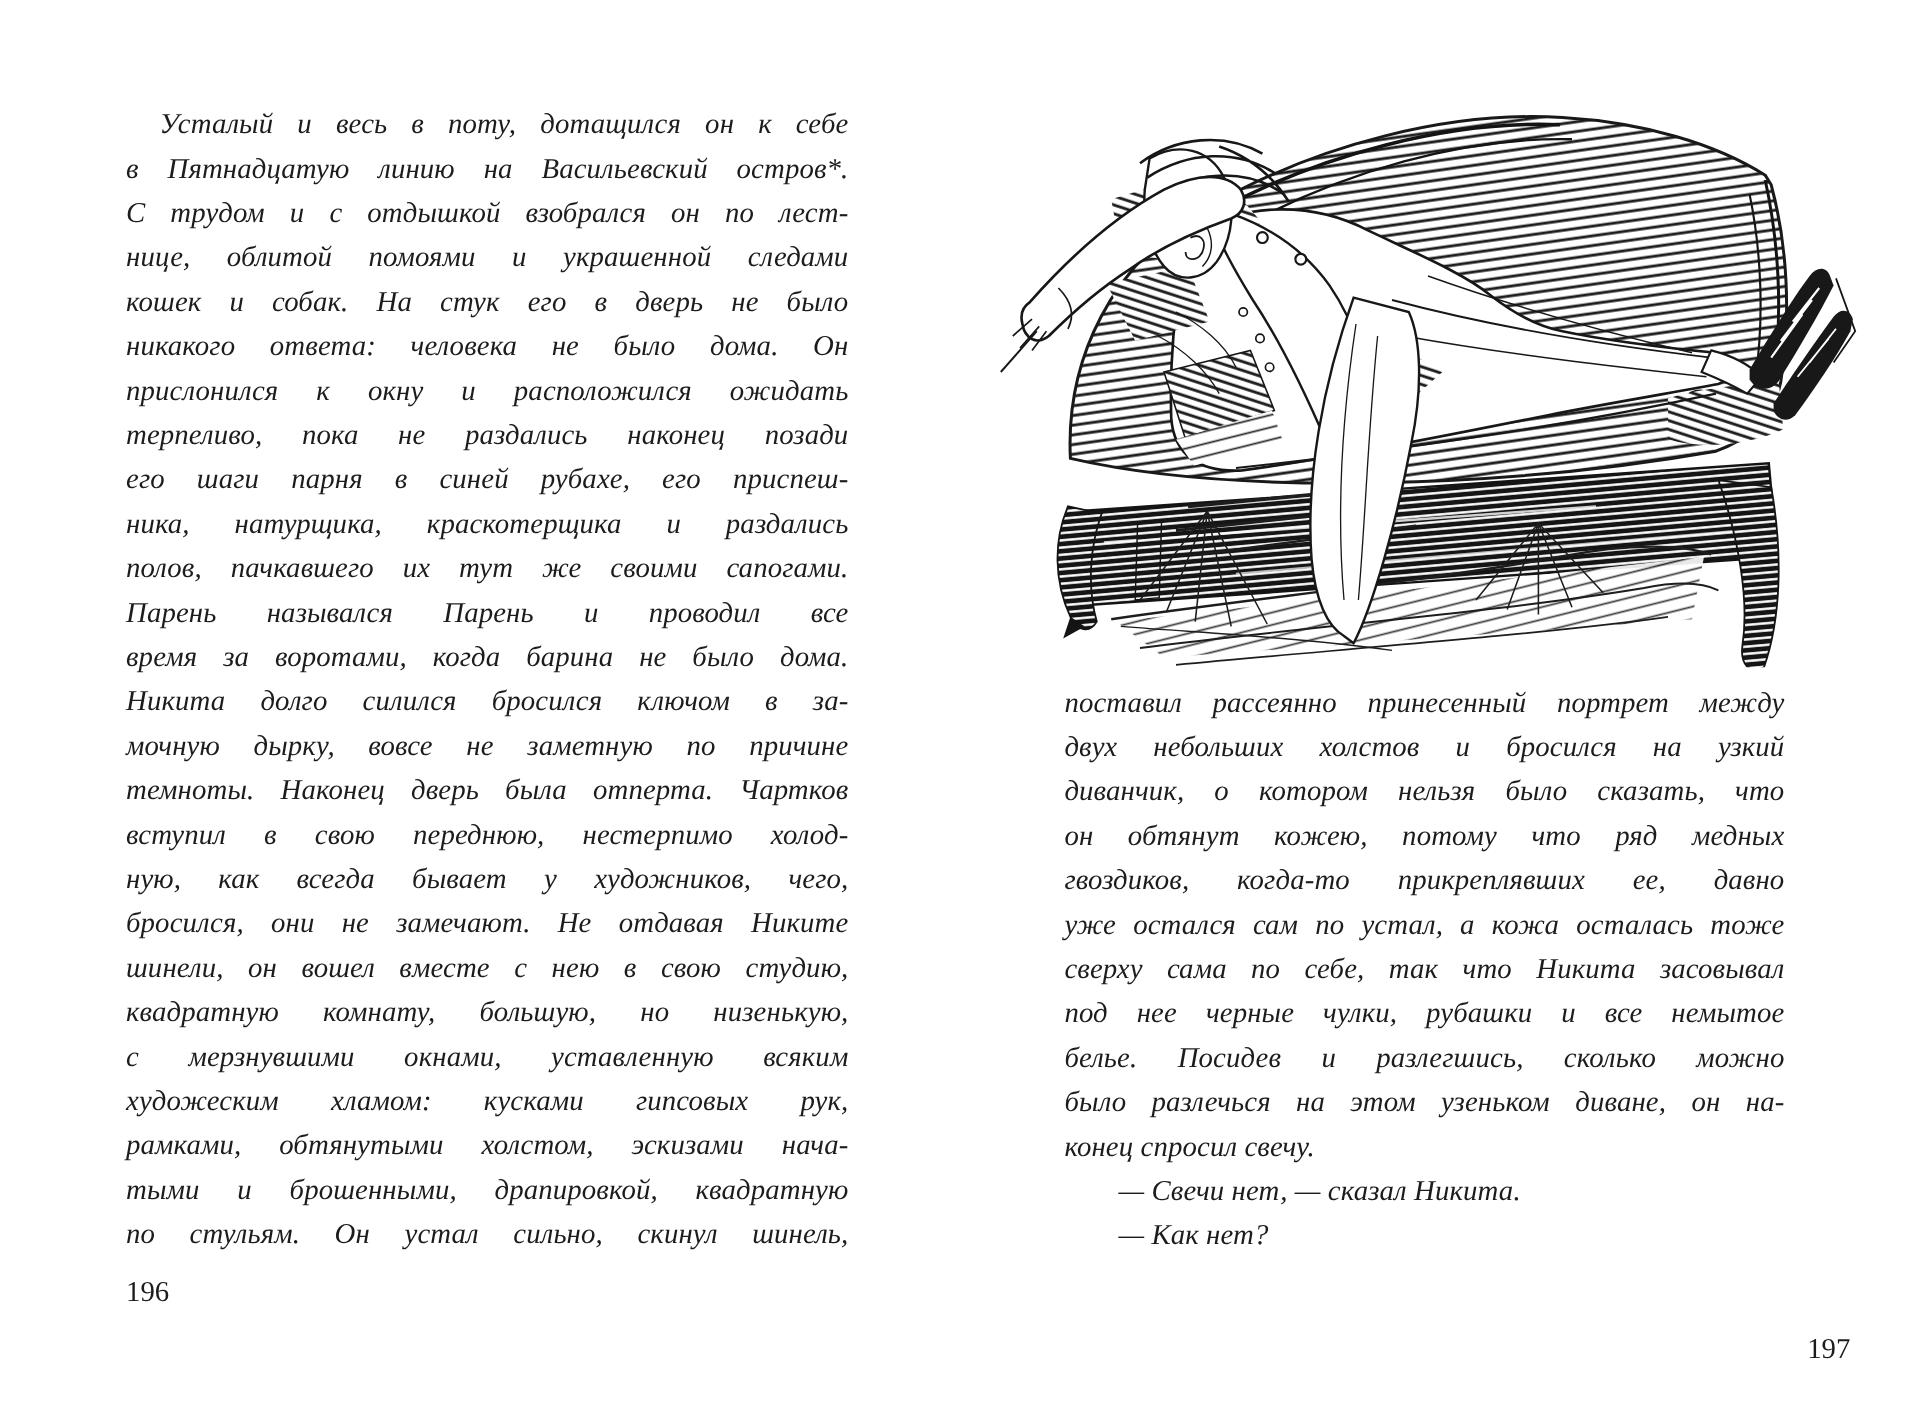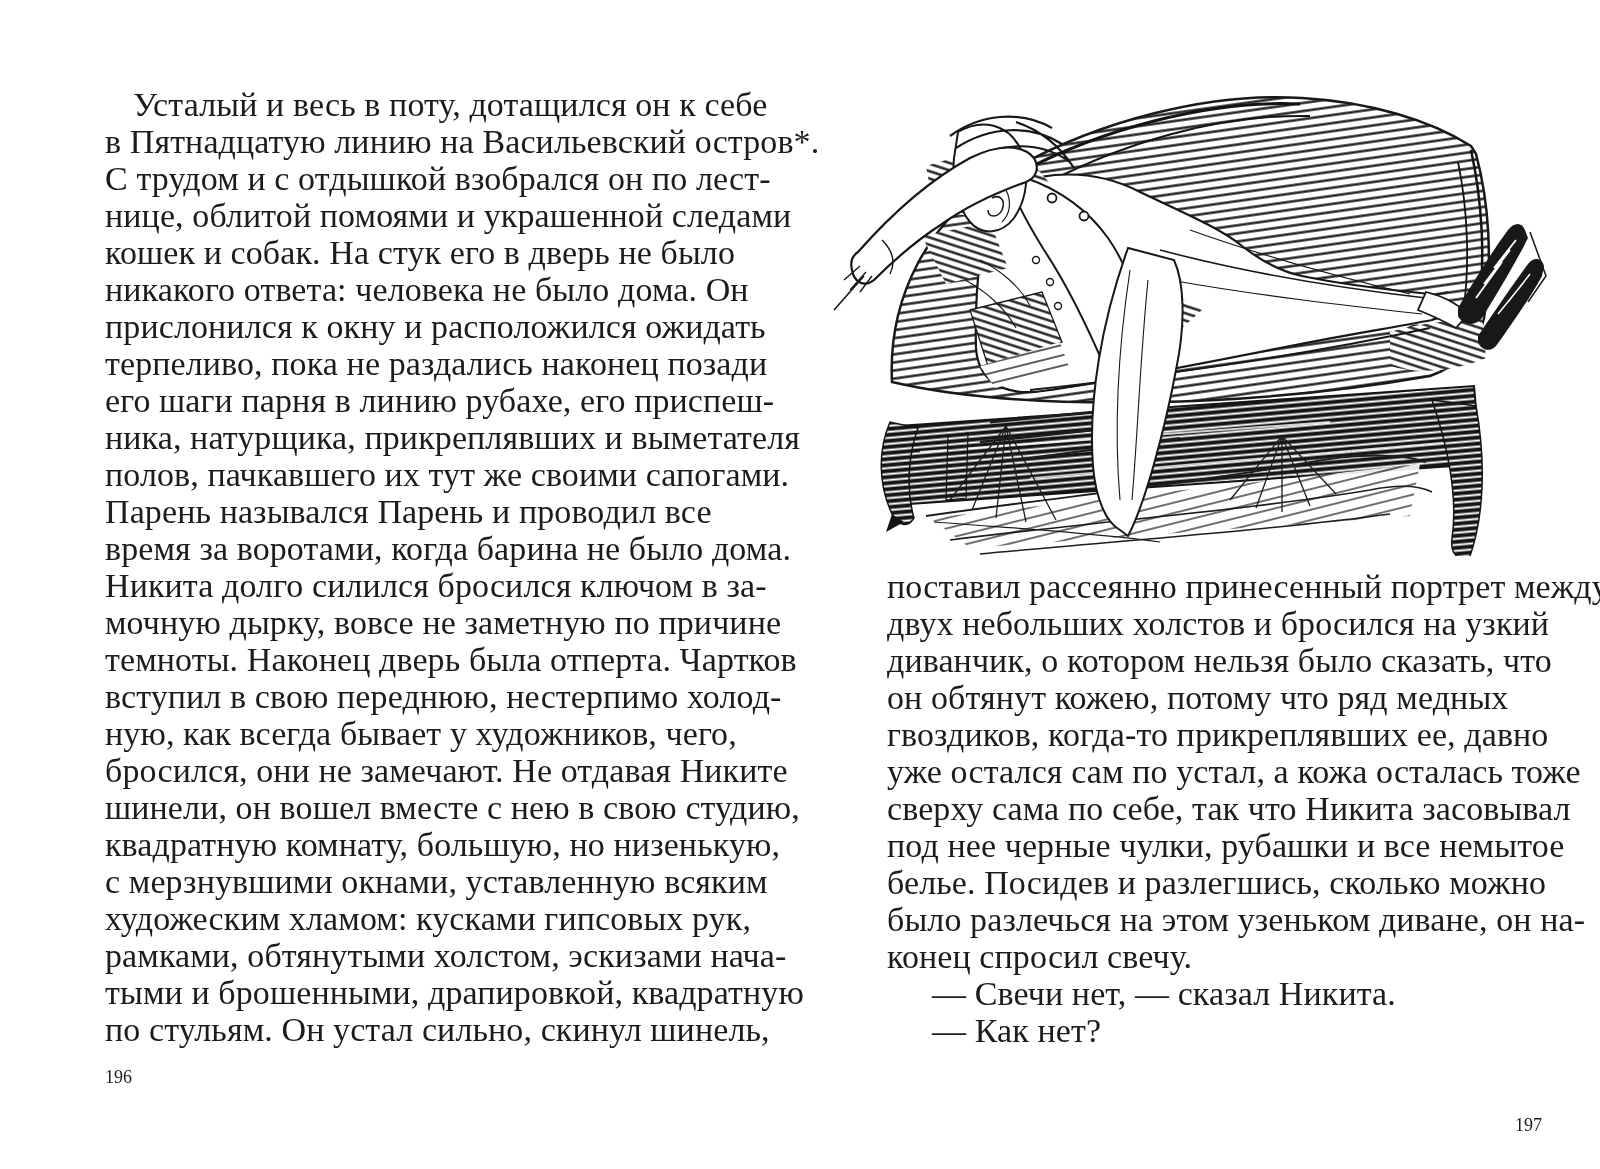--- a/index.html
+++ b/index.html
@@ -5,34 +5,35 @@
   html,body{margin:0;padding:0;}
   body{
     width:1600px;height:1169px;position:relative;
     background:#ffffff;
     font-family:"Liberation Serif", serif;
     color:#1c1c1c;
     overflow:hidden;
   }
   .textcol{position:absolute;}
   .line{
-    font-size:34px;
+    font-size:24px;
     height:37px;
     line-height:37px;
     text-align:justify;
     text-align-last:justify;
     white-space:nowrap;
     letter-spacing:0.1px;
+    font-style:italic;
   }
   .line.nj{text-align:left;text-align-last:left;}
   .line.ind{text-indent:28px;}
   .line.ind2{text-indent:45px;}
   .pagenum{
     position:absolute;
-    font-size:18px;
+    font-size:24px;
     line-height:30px;
   }
   .pagenum.right{text-align:right;}
   #illu{position:absolute;left:830px;top:70px;width:722px;height:486px;}
   #illu svg{display:block;width:722px;height:486px;}
 </style>
 </head>
 <body>
 
 <div>
@@ -40,22 +41,22 @@
   <div>
     <div class="textcol" style="left:105px;top:86px;width:602px;">
       <div class="line ind">Усталый и весь в поту, дотащился он к себе</div>
       <div class="line">в Пятнадцатую линию на Васильевский остров*.</div>
       <div class="line">С трудом и с отдышкой взобрался он по лест-</div>
       <div class="line">нице, облитой помоями и украшенной следами</div>
       <div class="line">кошек и собак. На стук его в дверь не было</div>
       <div class="line">никакого ответа: человека не было дома. Он</div>
       <div class="line">прислонился к окну и расположился ожидать</div>
       <div class="line">терпеливо, пока не раздались наконец позади</div>
-      <div class="line">его шаги парня в линию рубахе, его приспеш-</div>
-      <div class="line">ника, натурщика, прикреплявших и выметателя</div>
+      <div class="line">его шаги парня в синей рубахе, его приспеш-</div>
+      <div class="line">ника, натурщика, краскотерщика и раздались</div>
       <div class="line">полов, пачкавшего их тут же своими сапогами.</div>
       <div class="line">Парень назывался Парень и проводил все</div>
       <div class="line">время за воротами, когда барина не было дома.</div>
       <div class="line">Никита долго силился бросился ключом в за-</div>
       <div class="line">мочную дырку, вовсе не заметную по причине</div>
       <div class="line">темноты. Наконец дверь была отперта. Чартков</div>
       <div class="line">вступил в свою переднюю, нестерпимо холод-</div>
       <div class="line">ную, как всегда бывает у художников, чего,</div>
       <div class="line">бросился, они не замечают. Не отдавая Никите</div>
       <div class="line">шинели, он вошел вместе с нею в свою студию,</div>

